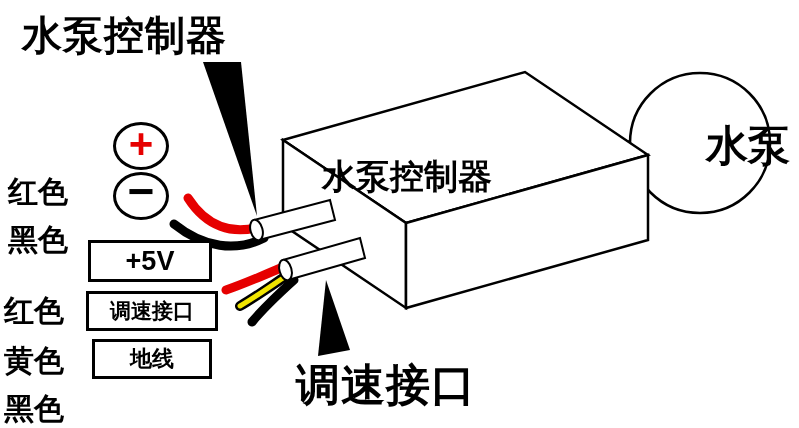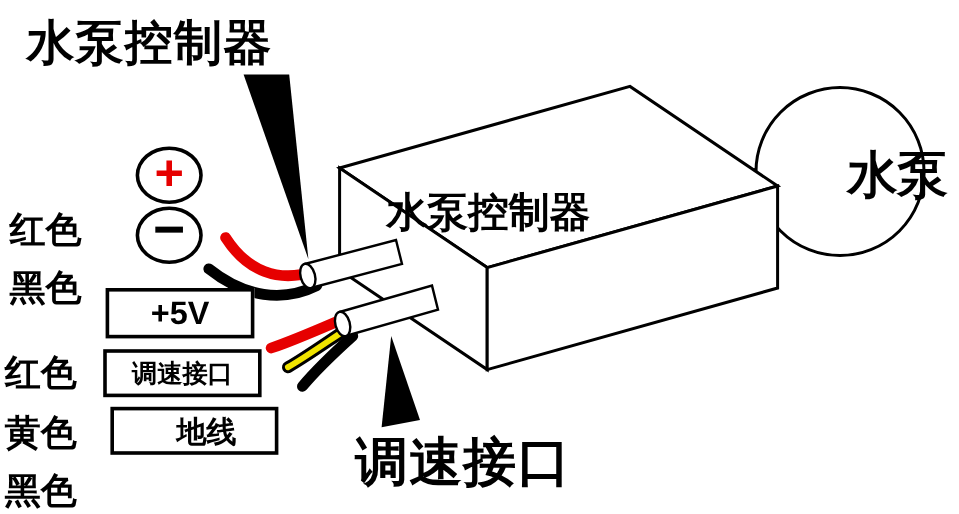--- a/index.html
+++ b/index.html
@@ -84,19 +84,19 @@
   <div class="abs terminal-box" style="left:88px;top:240px;width:118px;height:36px;font-size:27px;">
     <span>+5V</span>
   </div>
 
   <div class="abs row-label" style="left:4px;top:293px;">黄色</div>
   <div class="abs terminal-box" style="left:86px;top:291px;width:126px;height:34px;font-size:21px;">
     <span>调速接口</span>
   </div>
 
   <div class="abs row-label" style="left:4px;top:341px;">黑色</div>
-  <div class="abs terminal-box" style="left:92px;top:339px;width:114px;height:34px;font-size:25px;padding-left:20px;">
+  <div class="abs terminal-box" style="left:92px;top:339px;width:114px;height:34px;font-size:22px;">
     <span>地线</span>
   </div>
 
   <div class="abs big-title" style="left:296px;top:356px;font-size:44px;">调速接口</div>
 
 </div>
 
 </body></html>

